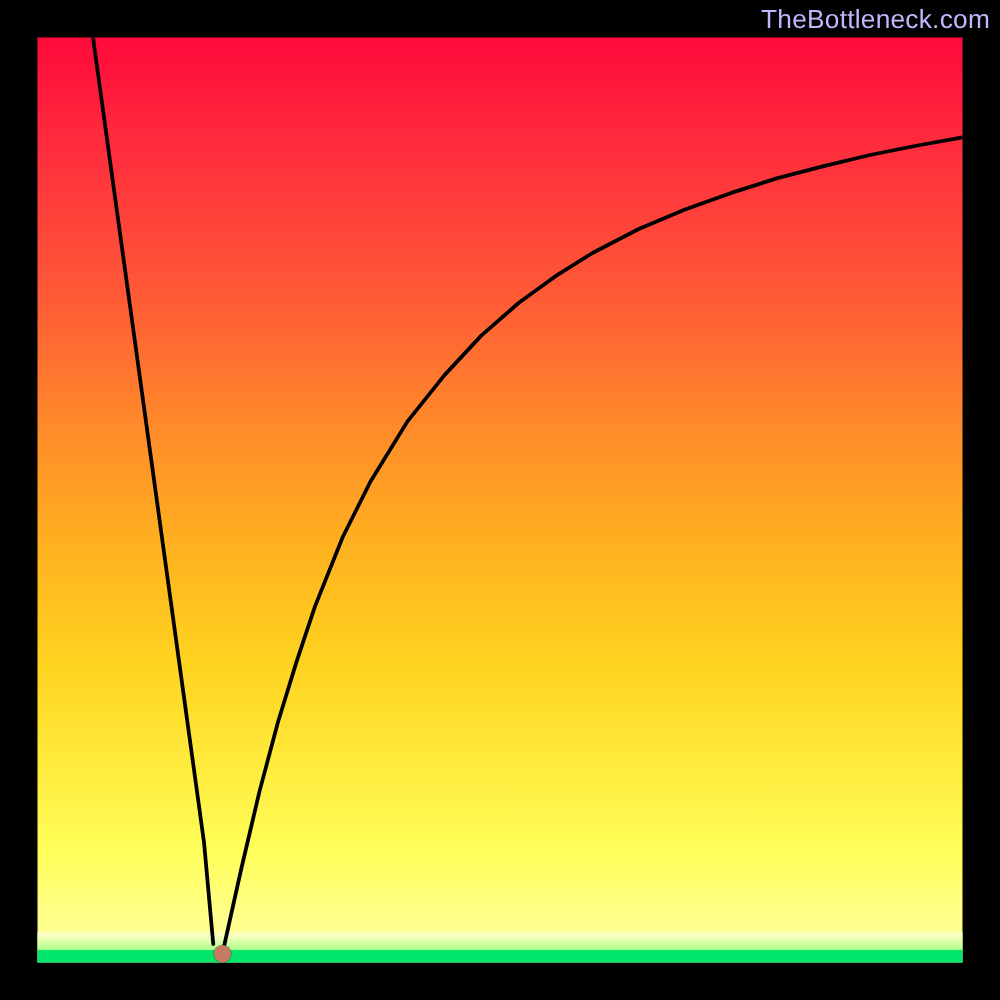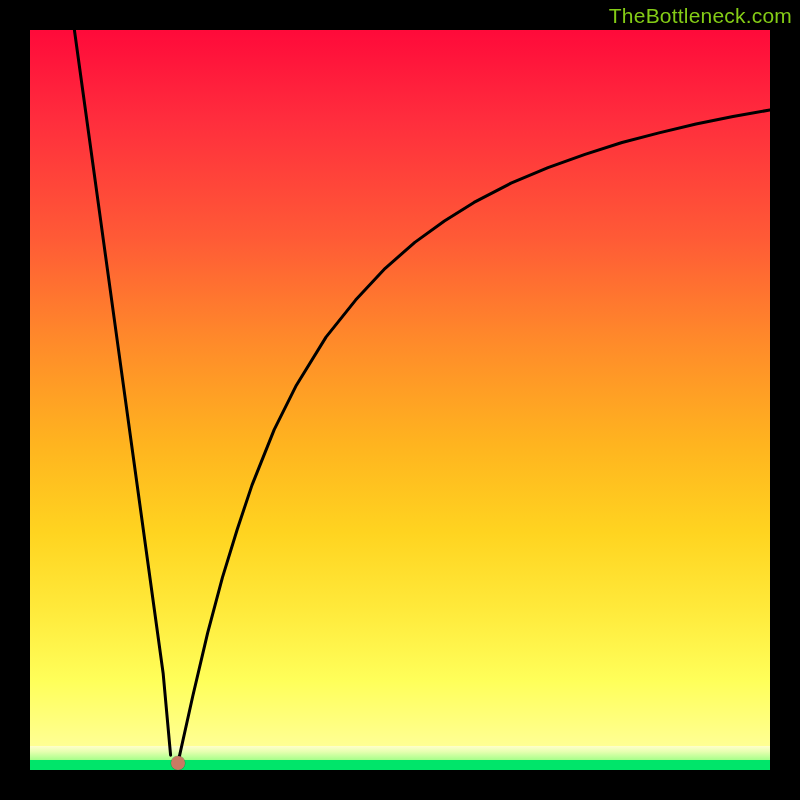--- a/index.html
+++ b/index.html
@@ -79,21 +79,21 @@
     background: #c97a63;
     transform: translate(-50%, -50%);
     z-index: 3;
     box-shadow: 0 0 0 0.5px rgba(0,0,0,0.25);
   }
 
   .watermark {
     position: absolute;
     top: 4px;
     right: 8px;
-    color: #84cc16;
+    color: #c4b5fd;
     font-size: 21px;
     letter-spacing: 0.2px;
     z-index: 5;
     user-select: none;
   }
 </style>
 </head>
 <body>
 
 <div class="chart-container">

